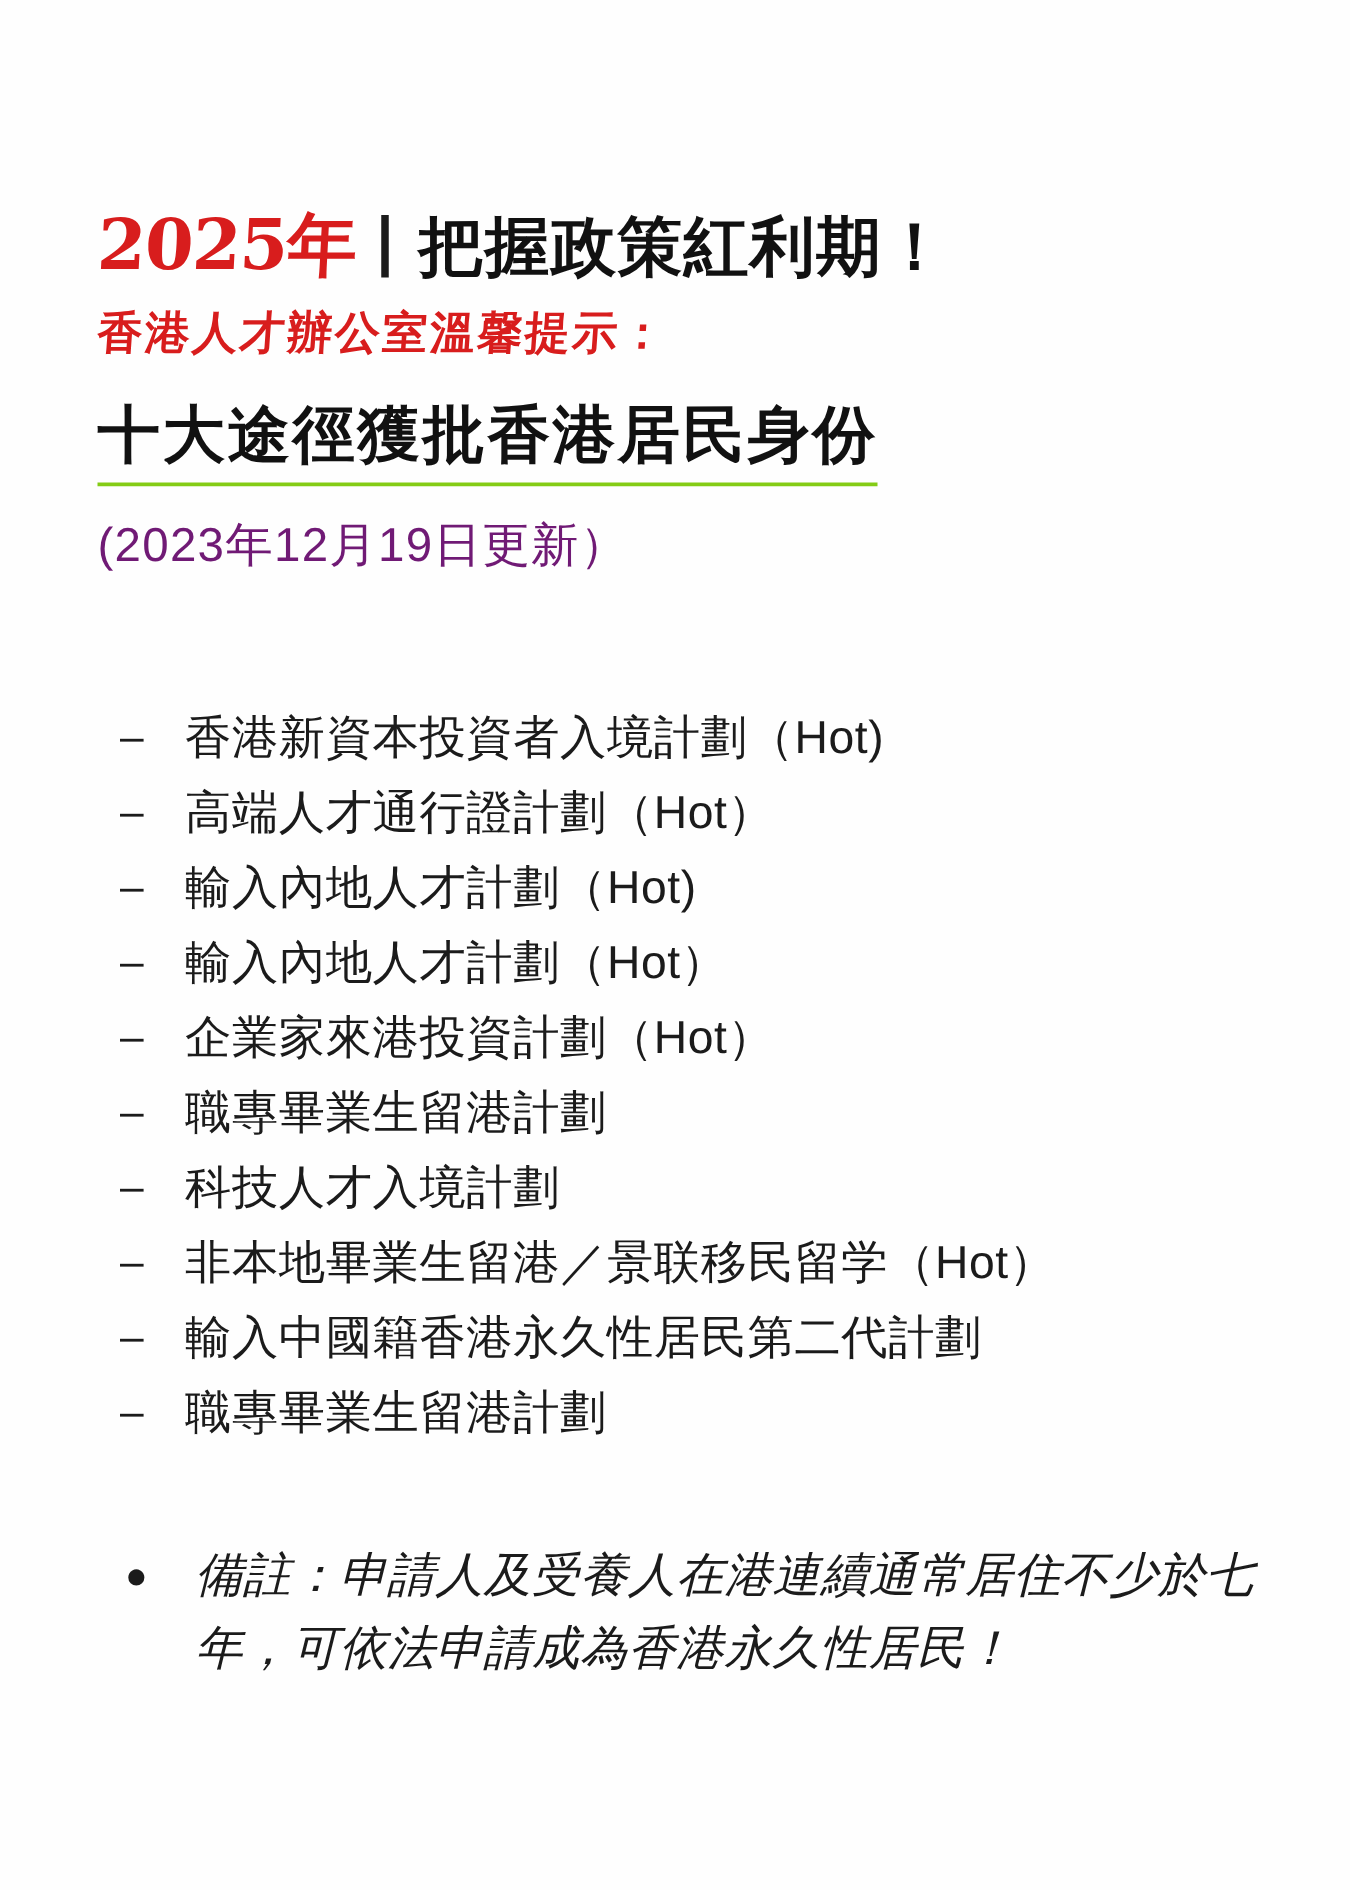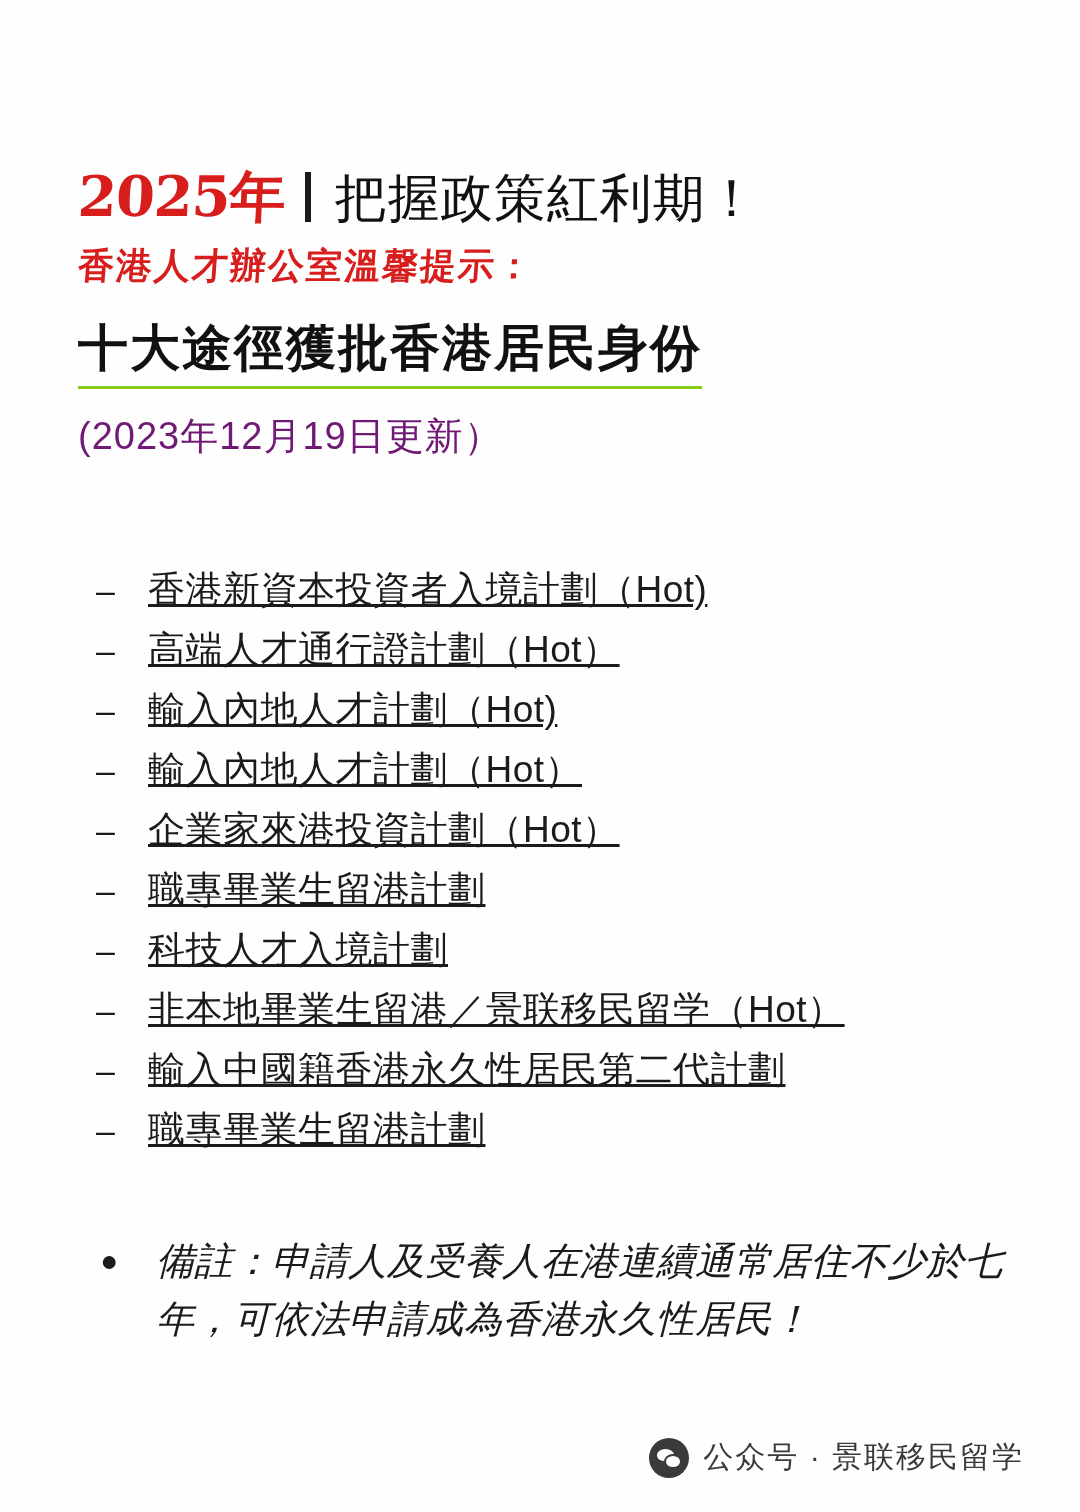--- a/index.html
+++ b/index.html
@@ -45,21 +45,21 @@
   }
   .bar {
     display: inline-block;
     width: 6px;
     height: 50px;
     background: #1b1b1b;
     margin: 0 14px 2px 10px;
   }
   .title-main {
     font-size: 52px;
-    font-weight: normal;
+    font-weight: bold;
     color: #111111;
     line-height: 1;
     letter-spacing: 1px;
   }
   .sub-red {
     margin-top: 18px;
     font-size: 36px;
     font-weight: bold;
     color: #d81d1d;
     letter-spacing: 2px;
@@ -100,21 +100,20 @@
   }
   .dash {
     width: 52px;
     flex: 0 0 52px;
     text-align: left;
     color: #1b1b1b;
     font-size: 34px;
   }
   .item-text {
     flex: 1;
-    text-decoration: underline;
   }
 
   
   .note {
     position: absolute;
     left: 100px;
     top: 1232px;
     width: 920px;
     display: flex;
     align-items: flex-start;
@@ -234,18 +233,14 @@
       <span class="dash">–</span>
       <span class="item-text">職專畢業生留港計劃</span>
     </div>
   </div>
 
   <div class="note">
     <span class="bullet">●</span>
     <span class="note-text">備註：申請人及受養人在港連續通常居住不少於七年，可依法申請成為香港永久性居民！</span>
   </div>
 
-  <div class="footer">
-    <span class="wechat-icon"></span>
-    <span>公众号 · 景联移民留学</span>
-  </div>
 
 </div>
 
 </body></html>

